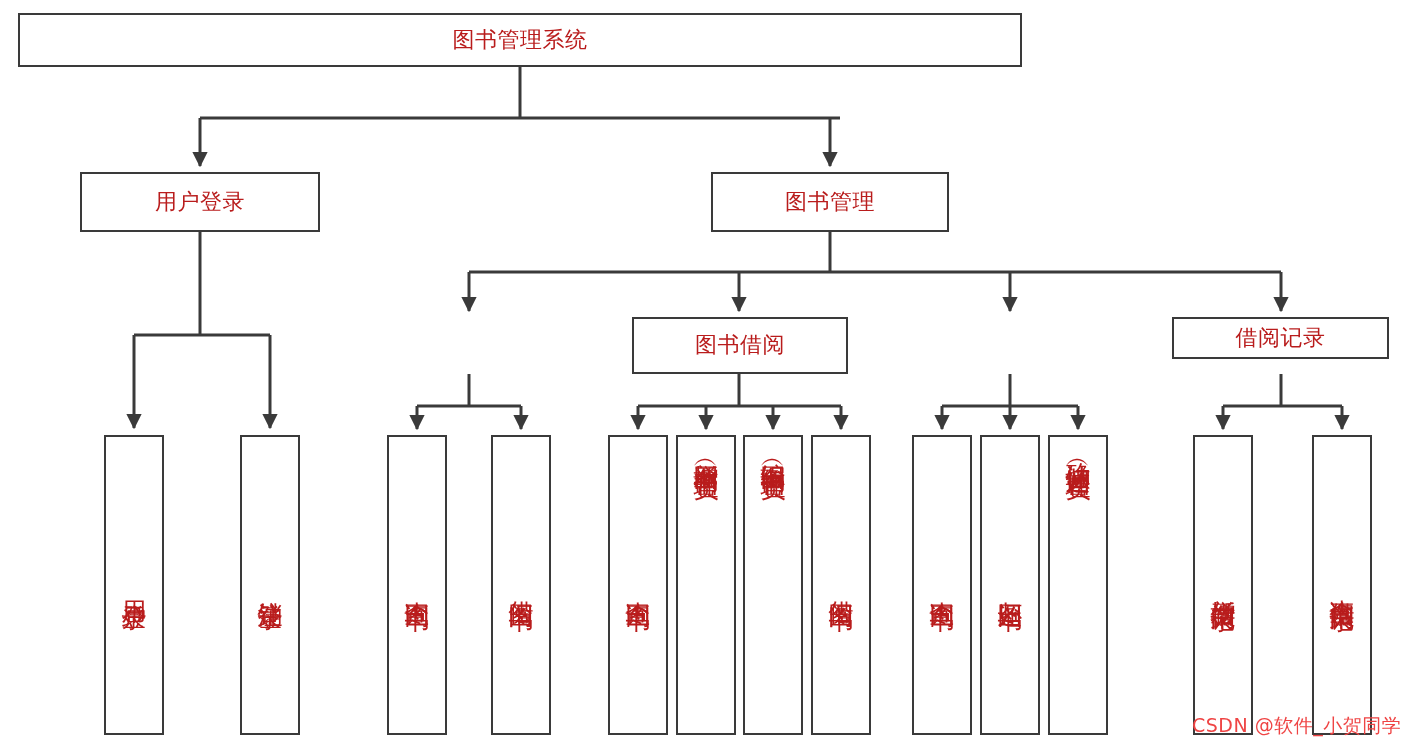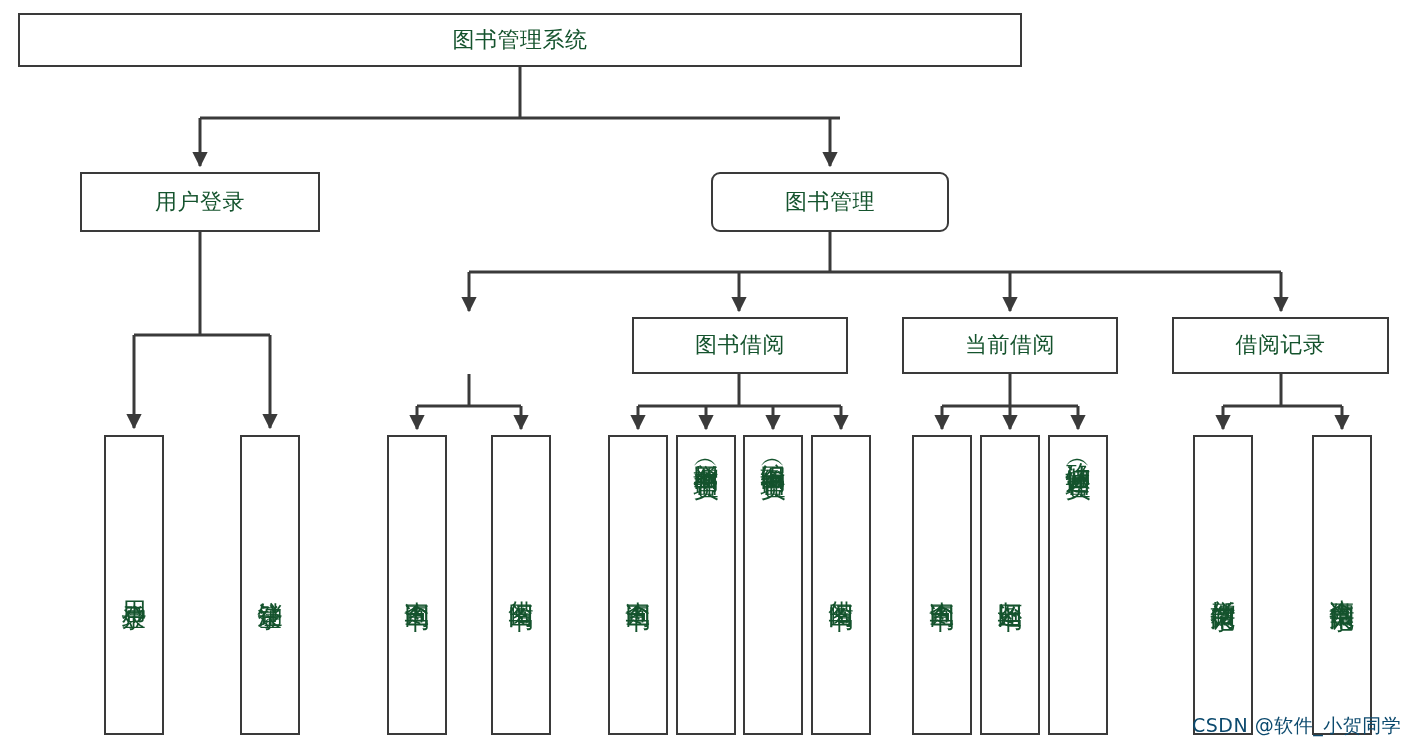--- a/index.html
+++ b/index.html
@@ -31,21 +31,21 @@
     position: absolute;
     box-sizing: border-box;
     background: #ffffff;
     border: 2px solid #3a3a3a;
     display: flex;
     align-items: center;
     justify-content: center;
     z-index: 2;
   }
   .node-label {
-    color: #14532d;
+    color: #b91c1c;
     white-space: nowrap;
     letter-spacing: 0.5px;
   }
   .node.horiz .node-label {
     font-size: 22px;
     line-height: 1.1;
   }
   .node.vert {
     align-items: flex-start;
     justify-content: center;
@@ -58,21 +58,21 @@
     line-height: 1.08;
     letter-spacing: 2px;
     text-align: center;
   }
   .node.vert.mid {
     align-items: center;
     padding-top: 0;
   }
   .watermark {
     position: absolute;
-    color: #0c4a6e;
+    color: #ef4444;
     font-size: 19px;
     white-space: nowrap;
     z-index: 5;
     letter-spacing: 0.5px;
   }
 </style>
 </head>
 <body>
 
 <div id="canvas">
@@ -127,31 +127,28 @@
     </g>
   </svg>
 
   <div class="node horiz" style="left:18px; top:13px; width:1004px; height:54px;">
     <span class="node-label">图书管理系统</span>
   </div>
 
   <div class="node horiz" style="left:80px; top:172px; width:240px; height:60px;">
     <span class="node-label">用户登录</span>
   </div>
-  <div class="node horiz" style="left:711px; top:172px; width:238px; height:60px;border-radius:9px;">
+  <div class="node horiz" style="left:711px; top:172px; width:238px; height:60px;">
     <span class="node-label">图书管理</span>
   </div>
 
   <div class="node horiz" style="left:632px; top:317px; width:216px; height:57px;text-align:center;">
     <span class="node-label">图书借阅</span>
   </div>
-  <div class="node horiz" style="left:902px; top:317px; width:216px; height:57px;">
-    <span class="node-label">当前借阅</span>
-  </div>
-  <div class="node horiz" style="left:1172px; top:317px; width:217px; height:57px;">
+  <div class="node horiz" style="left:1172px; top:317px; width:217px; height:42px;">
     <span class="node-label">借阅记录</span>
   </div>
 
   <div class="node vert mid" style="left:104px; top:435px; width:60px; height:300px;">
     <span class="node-label">用户登录</span>
   </div>
   <div class="node vert mid" style="left:240px; top:435px; width:60px; height:300px;">
     <span class="node-label">注销登录</span>
   </div>
 

